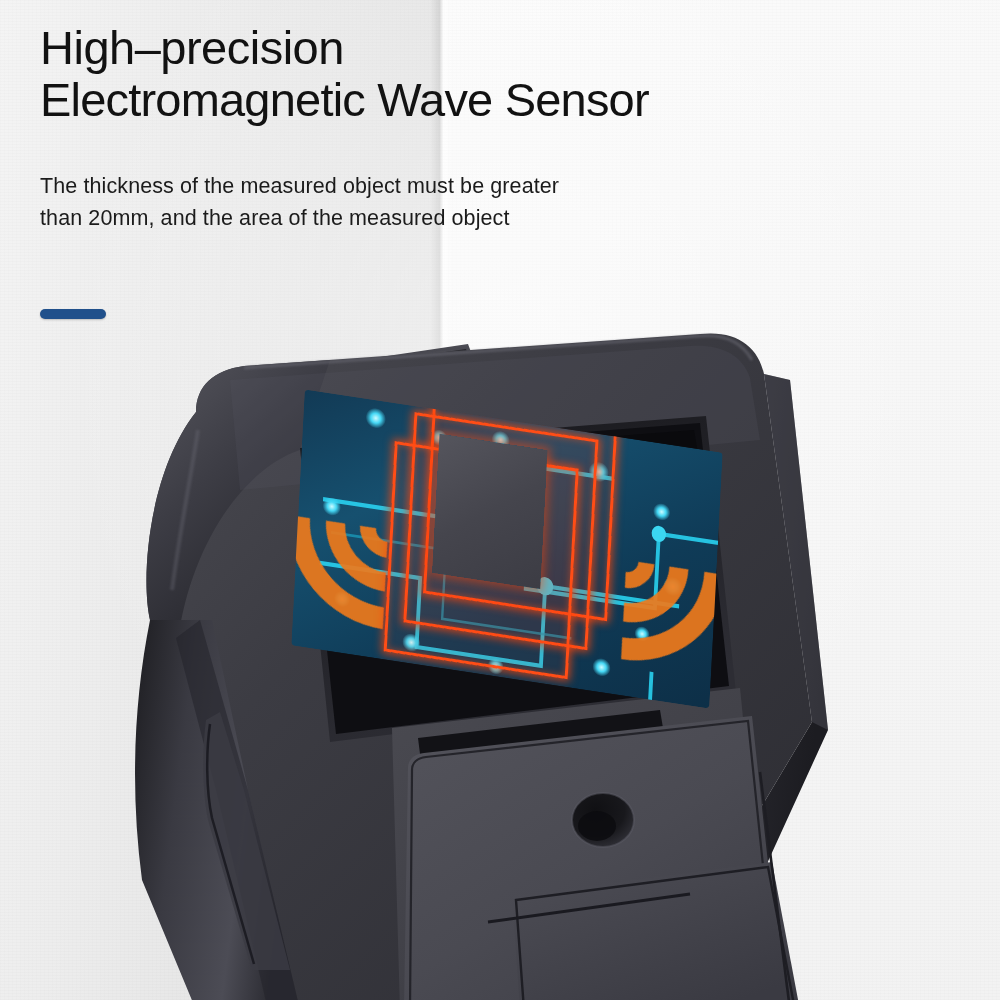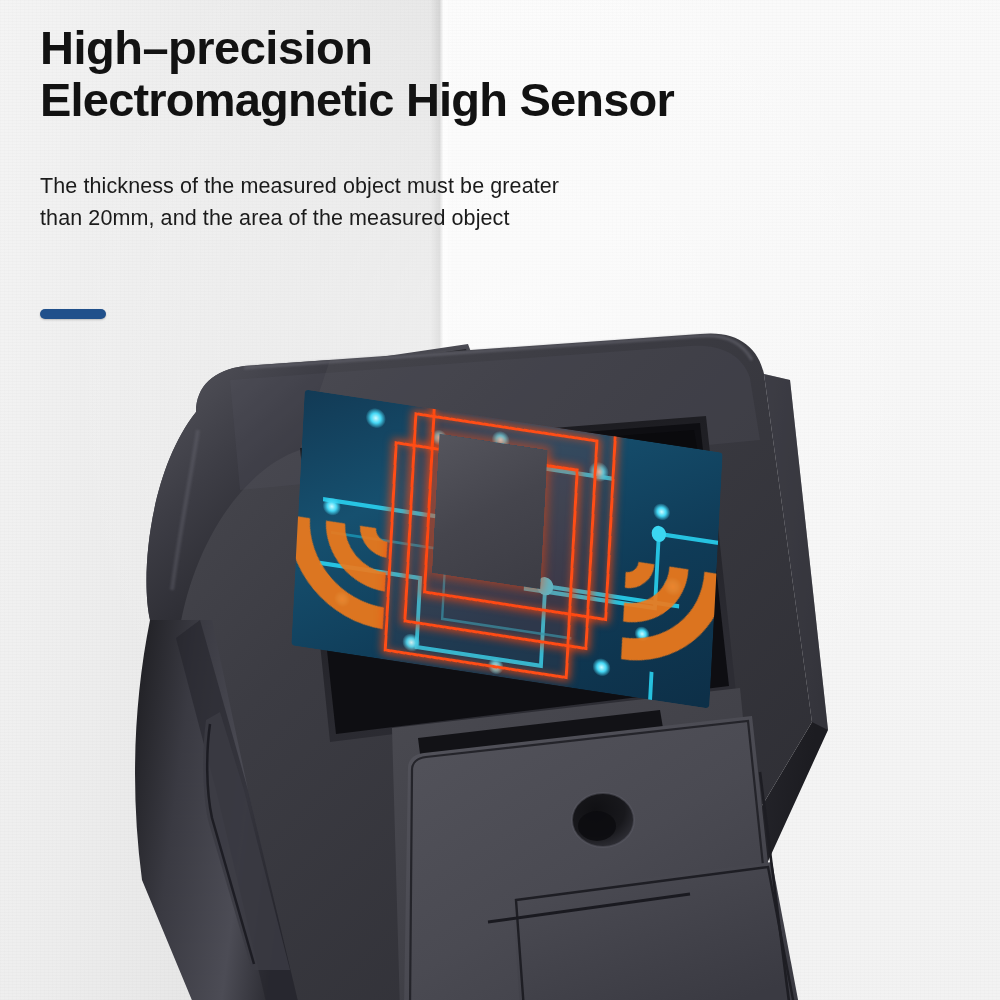--- a/index.html
+++ b/index.html
@@ -37,21 +37,21 @@
     opacity:.8;
   }
   .bg-vig {
     position:absolute; inset:0;
     background:radial-gradient(ellipse at 50% 38%, rgba(255,255,255,.5) 0%, rgba(255,255,255,0) 62%);
   }
 
   
   .copy { position:absolute; left:40px; top:22px; width:900px; }
   .title {
-    font-size:47px; line-height:52px; font-weight:bold;
+    font-size:47px; line-height:52px; font-weight:normal;
     color:#121212; letter-spacing:-0.5px;
   }
   .title .l2 { letter-spacing:-0.8px; }
   .subtitle {
     margin-top:44px;
     font-size:21.5px; line-height:32px; font-weight:normal;
     color:#1b1b1b; letter-spacing:.1px;
   }
   .accent-bar {
     position:absolute; left:40px; top:309px;
@@ -107,21 +107,21 @@
 
   <div class="bg-left"></div>
   <div class="bg-right"></div>
   <div class="bg-corner"></div>
   <div class="bg-noise"></div>
   <div class="bg-vig"></div>
 
   <div class="copy">
     <div class="title" style="color: rgb(18, 18, 18);">
       <div class="l1">High–precision</div>
-      <div class="l2">Electromagnetic High Sensor</div>
+      <div class="l2">Electromagnetic Wave Sensor</div>
     </div>
     <div class="subtitle" style="color: rgb(27, 27, 27);">
       <div>The thickness of the measured object must be greater</div>
       <div>than 20mm, and the area of the measured object</div>
     </div>
   </div>
   <div class="accent-bar" style="background: rgb(32, 80, 139);"></div>
 
   <div id="device">
 

